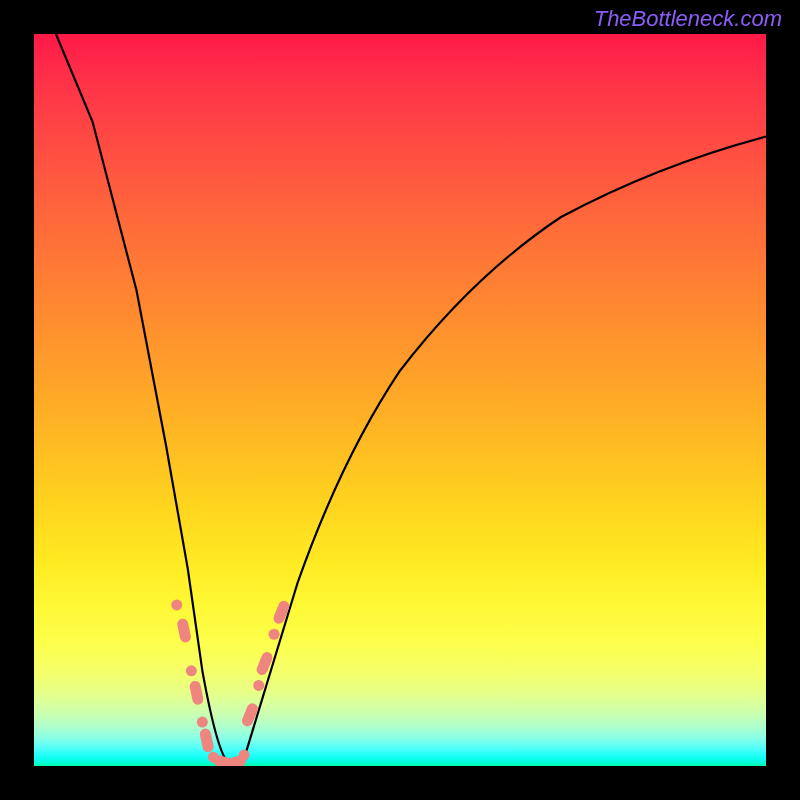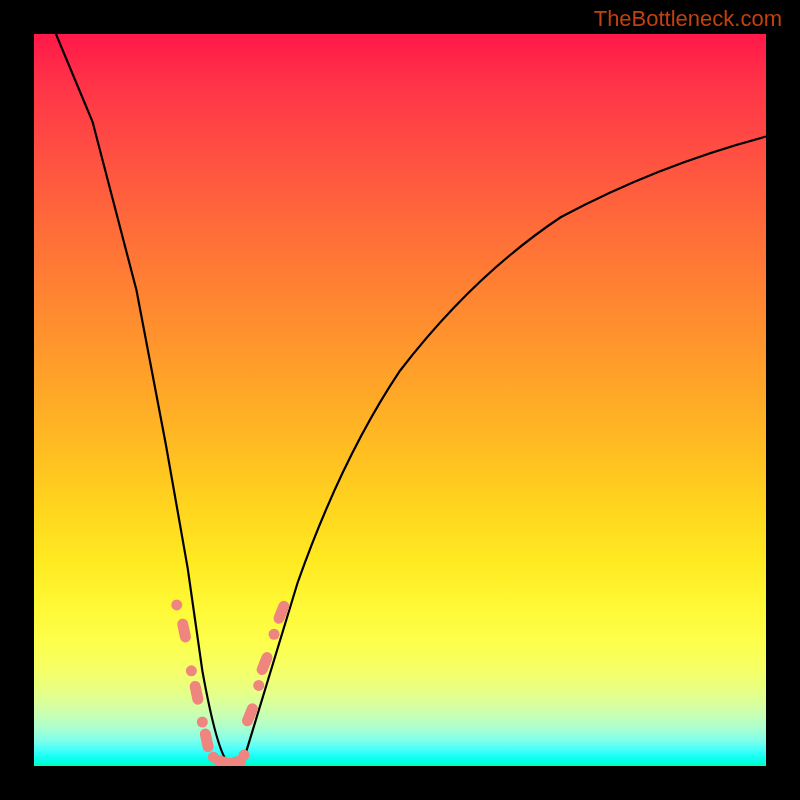--- a/index.html
+++ b/index.html
@@ -16,25 +16,26 @@
     .outer-frame {
       width: 800px;
       height: 800px;
       background: #000;
       position: relative;
     }
     .watermark {
       position: absolute;
       top: 6px;
       right: 18px;
-      color: #c2410c;
+      color: #8b5cf6;
       font-family: Arial, sans-serif;
       font-size: 22px;
       font-weight: 500;
       z-index: 10;
+      font-style: italic;
     }
     .chart-area {
       position: absolute;
       top: 34px;
       left: 34px;
       width: 732px;
       height: 732px;
       overflow: hidden;
     }
     .gradient-bg {

